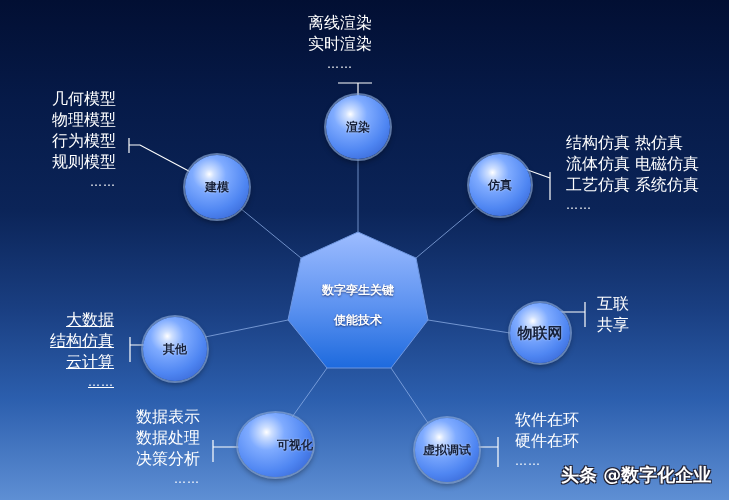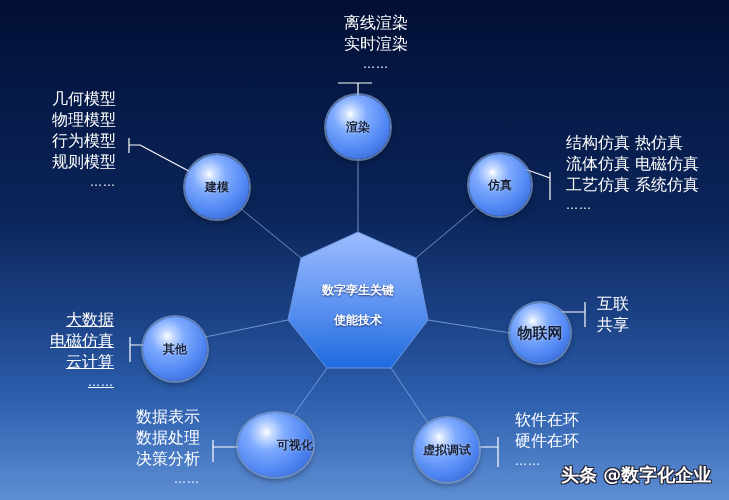--- a/index.html
+++ b/index.html
@@ -96,21 +96,21 @@
   <span class="node-label">其他</span>
 </div>
 <div class="node" style="left:238px;top:413px;width:75px;height:64px;justify-content:flex-end;">
   <span class="node-label">可视化</span>
 </div>
 <div class="node" style="left:415px;top:418px;width:64px;height:64px;flex-direction:row;">
   <span class="node-label">虚拟</span>
   <span class="node-label">调试</span>
 </div>
 
-<div class="txt" style="left:336px;top:12px;text-align:center;width:80px;">
+<div class="txt" style="left:300px;top:12px;text-align:center;width:80px;">
   <div>离线渲染</div>
   <div>实时渲染</div>
   <div class="dots" style="font-size:12px;">……</div>
 </div>
 
 <div class="txt right" style="left:40px;top:88px;width:76px;">
   <div>几何模型</div>
   <div>物理模型</div>
   <div>行为模型</div>
   <div>规则模型</div>
@@ -124,21 +124,21 @@
   <div class="dots" style="font-size:12px;">……</div>
 </div>
 
 <div class="txt" style="left:597px;top:293px;">
   <div>互联</div>
   <div>共享</div>
 </div>
 
 <div class="txt right" style="left:34px;top:309px;width:80px;text-decoration:underline;">
   <div>大数据</div>
-  <div>电磁仿真</div>
+  <div>结构仿真</div>
   <div>云计算</div>
   <div class="dots" style="font-size:12px;">……</div>
 </div>
 
 <div class="txt right" style="left:120px;top:406px;width:80px;">
   <div>数据表示</div>
   <div>数据处理</div>
   <div>决策分析</div>
   <div class="dots" style="font-size:12px;">……</div>
 </div>

